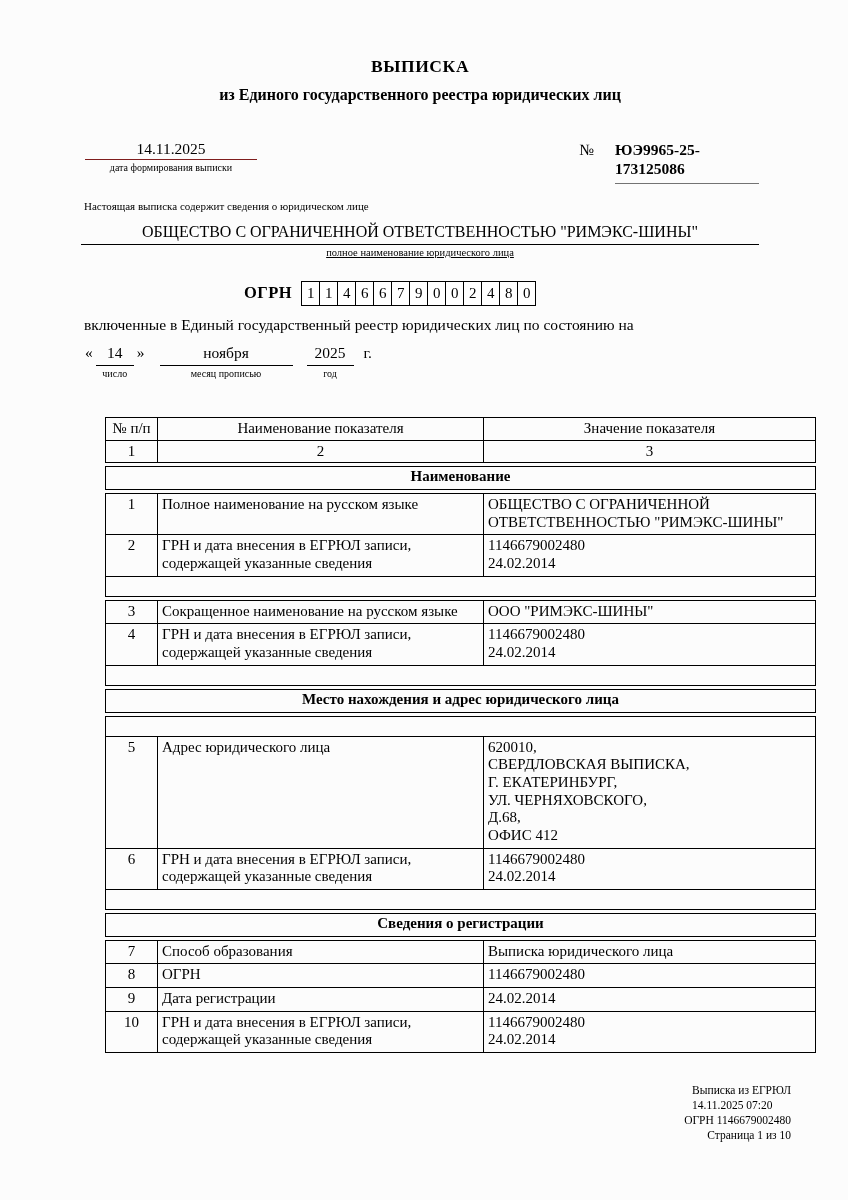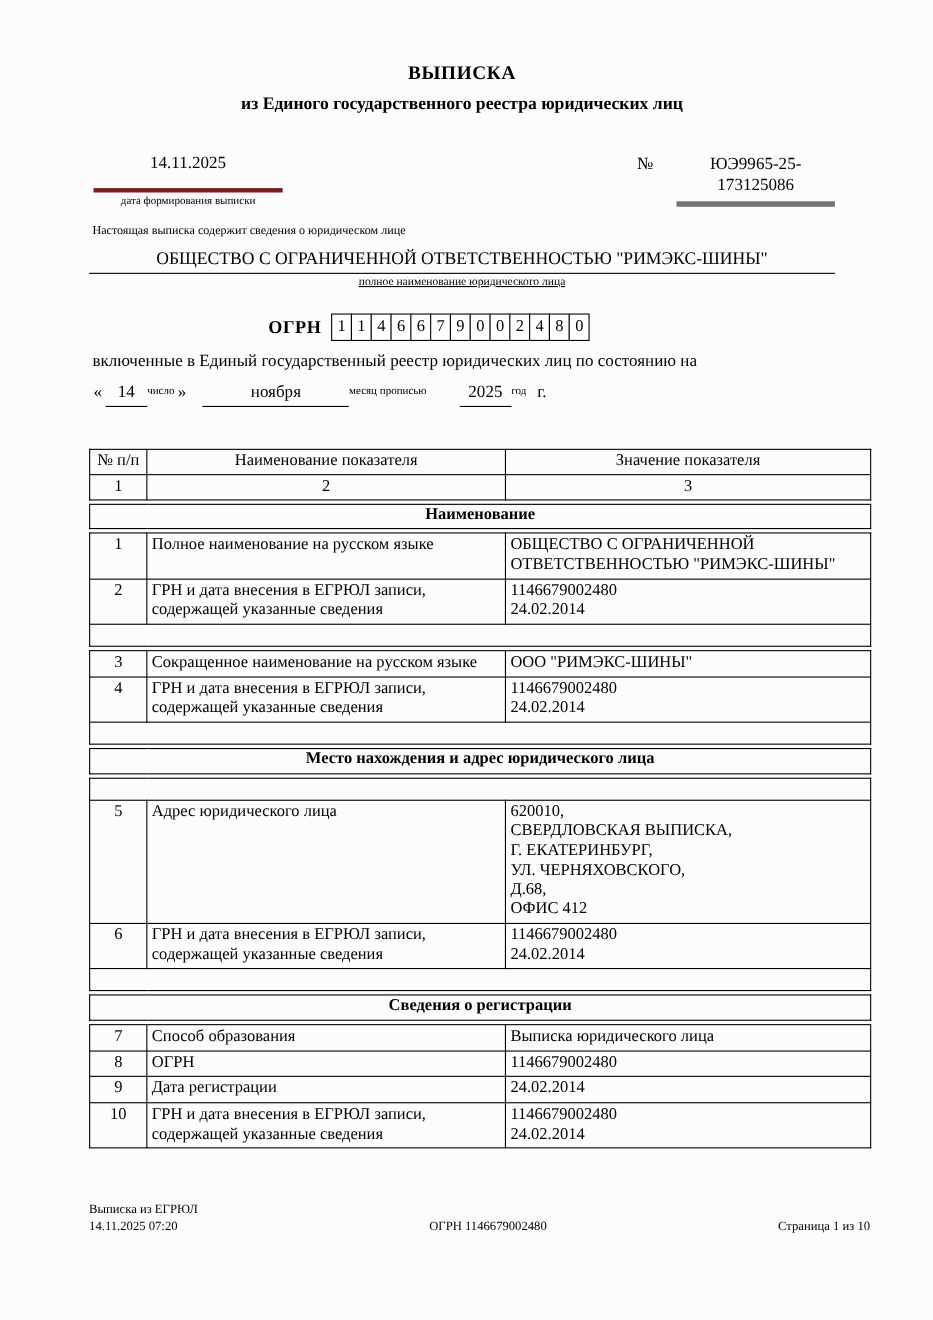--- a/index.html
+++ b/index.html
@@ -20,25 +20,25 @@
     margin: 0 0 9px 0;
   }
   .subtitle {
     text-align: center; font-weight: bold;
     font-size: 16px; margin: 0 0 36px 0;
   }
 
   
   .hdr-row { display: flex; justify-content: space-between; align-items: flex-start; margin-bottom: 16px; }
   .date-block { width: 172px; margin-left: 4px; }
-  .date-val { text-align: center; font-size: 15.5px; padding-bottom: 13px; border-bottom: 4px solid #7f1d1d; }
+  .date-val { text-align: center; font-size: 15.5px; padding-bottom: 1px; border-bottom: 1px solid #7f1d1d; }
   .date-label { text-align: center; font-size: 10px; padding-top: 2px; }
   .num-block { display: flex; align-items: flex-start; }
   .num-sign { font-size: 15.5px; margin-right: 21px; margin-top: 1px; }
-  .num-val { width: 144px; text-align: center; font-size: 15.5px; line-height: 1.25; padding-bottom: 4px; border-bottom: 5px solid #737373; }
+  .num-val { width: 144px; font-size: 15.5px; line-height: 1.25; padding-bottom: 4px; border-bottom: 1px solid #737373; font-weight: bold; }
 
   
   .intro-line { font-size: 11px; margin: 0 0 10px 3px; }
   .company-wrap { border-bottom: 1px solid #000; padding-bottom: 3px; }
   .company-name { text-align: center; font-size: 16px; line-height: 1.2; }
   .company-label { text-align: center; font-size: 10.5px; padding-top: 2px; margin-bottom: 23px; text-decoration: underline; }
 
   
   .ogrn-row { display: flex; justify-content: center; align-items: center; margin: 0 60px 10px 0; }
   .ogrn-label { font-weight: bold; font-size: 16.5px; margin-right: 9px; letter-spacing: 0.5px; }
@@ -46,52 +46,52 @@
   .ogrn-box {
     width: 19px; height: 25px; border: 1px solid #000; margin-left: -1px;
     display: inline-flex; align-items: center; justify-content: center;
     font-size: 15px; background: #fff;
   }
   .ogrn-box:first-child { margin-left: 0; }
 
   
   .included-line { font-size: 15.5px; margin: 0 0 10px 3px; }
   .dw-row { display: flex; align-items: flex-start; font-size: 15.5px; margin-left: 1px; margin-bottom: 38px; }
-  .dw { display: flex; text-align: center; }
+  .dw { display: flex; flex-direction: column; text-align: center; }
   .dw-v { border-bottom: 1px solid #000; padding: 0 6px 3px 6px; }
   .dw-l { font-size: 10px; padding-top: 2px; }
   .q { padding: 0 3px; }
   .dw-day .dw-v { min-width: 38px; }
   .dw-month { margin-left: 12px; }
   .dw-month .dw-v { min-width: 133px; }
-  .dw-year { margin-left: 30px; }
+  .dw-year { margin-left: 14px; }
   .dw-year .dw-v { min-width: 47px; }
   .g-suffix { margin-left: 7px; }
 
   
-  .registry { width: 710px; }
+  .registry { width: 710px; margin-left: 24px; }
   table.tbl { border-collapse: collapse; table-layout: fixed; width: 710px; margin: 0 0 3px 0; }
   .col-num { width: 52px; } .col-name { width: 326px; } .col-value { width: 332px; }
   .tbl td {
     border: 1px solid #000;
     font-size: 15px; line-height: 1.18;
     padding: 2px 4px 3px 4px;
     vertical-align: top;
     word-wrap: break-word;
   }
   td.hc { text-align: center; padding: 2px 3px; }
   td.section { text-align: center; font-weight: bold; padding: 1px 3px 3px 3px; }
   td.spacer { height: 20px; padding: 0; }
   td.c-num { text-align: center; padding-left: 2px; padding-right: 2px; }
 
   
   .footer {
-    display: flex; justify-content: space-between; align-items: flex-end;
-    width: 710px; margin-top: 49px;
-    font-size: 11.5px; line-height: 1.3;
+    display: flex; align-items: flex-end;
+    width: 710px; margin-top: 30px;
+    font-size: 11.5px; line-height: 1.3; flex-direction: column;
   }
   .footer .f-center { text-align: center; }
   .footer .f-right { text-align: right; }
 </style>
 </head>
 <body>
 
 <div class="page">
 
   <div class="title">ВЫПИСКА</div>

